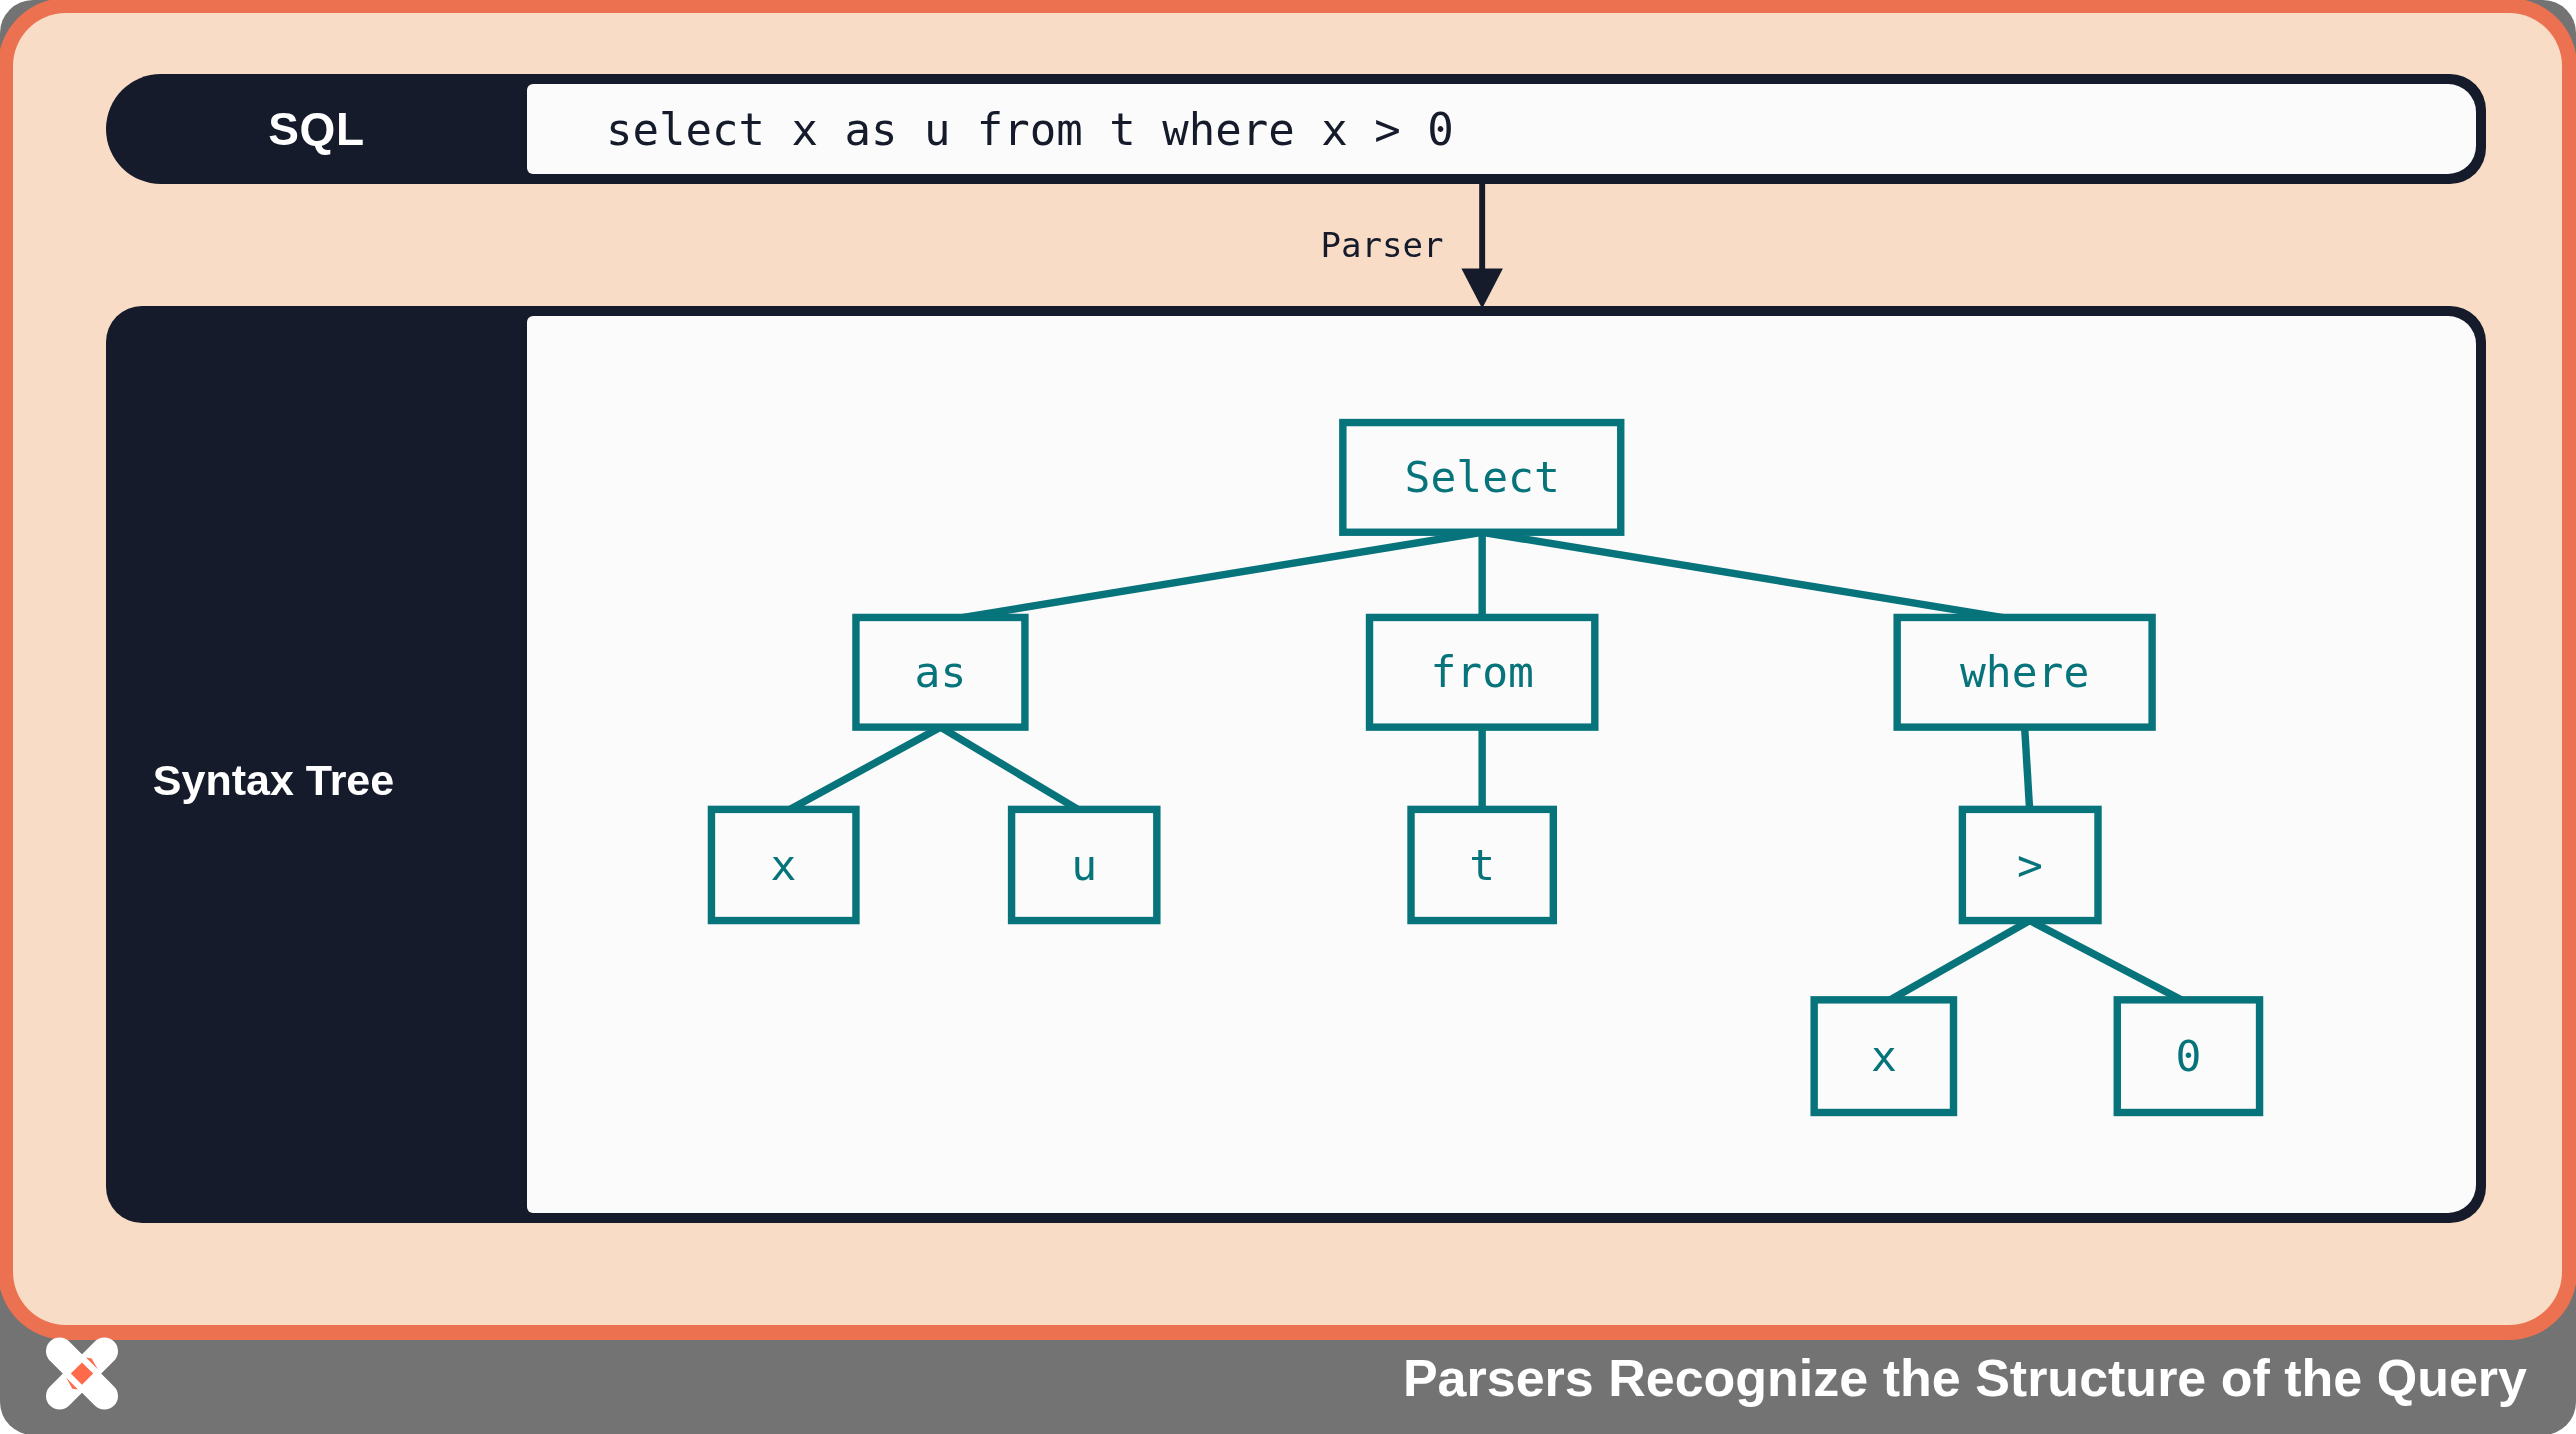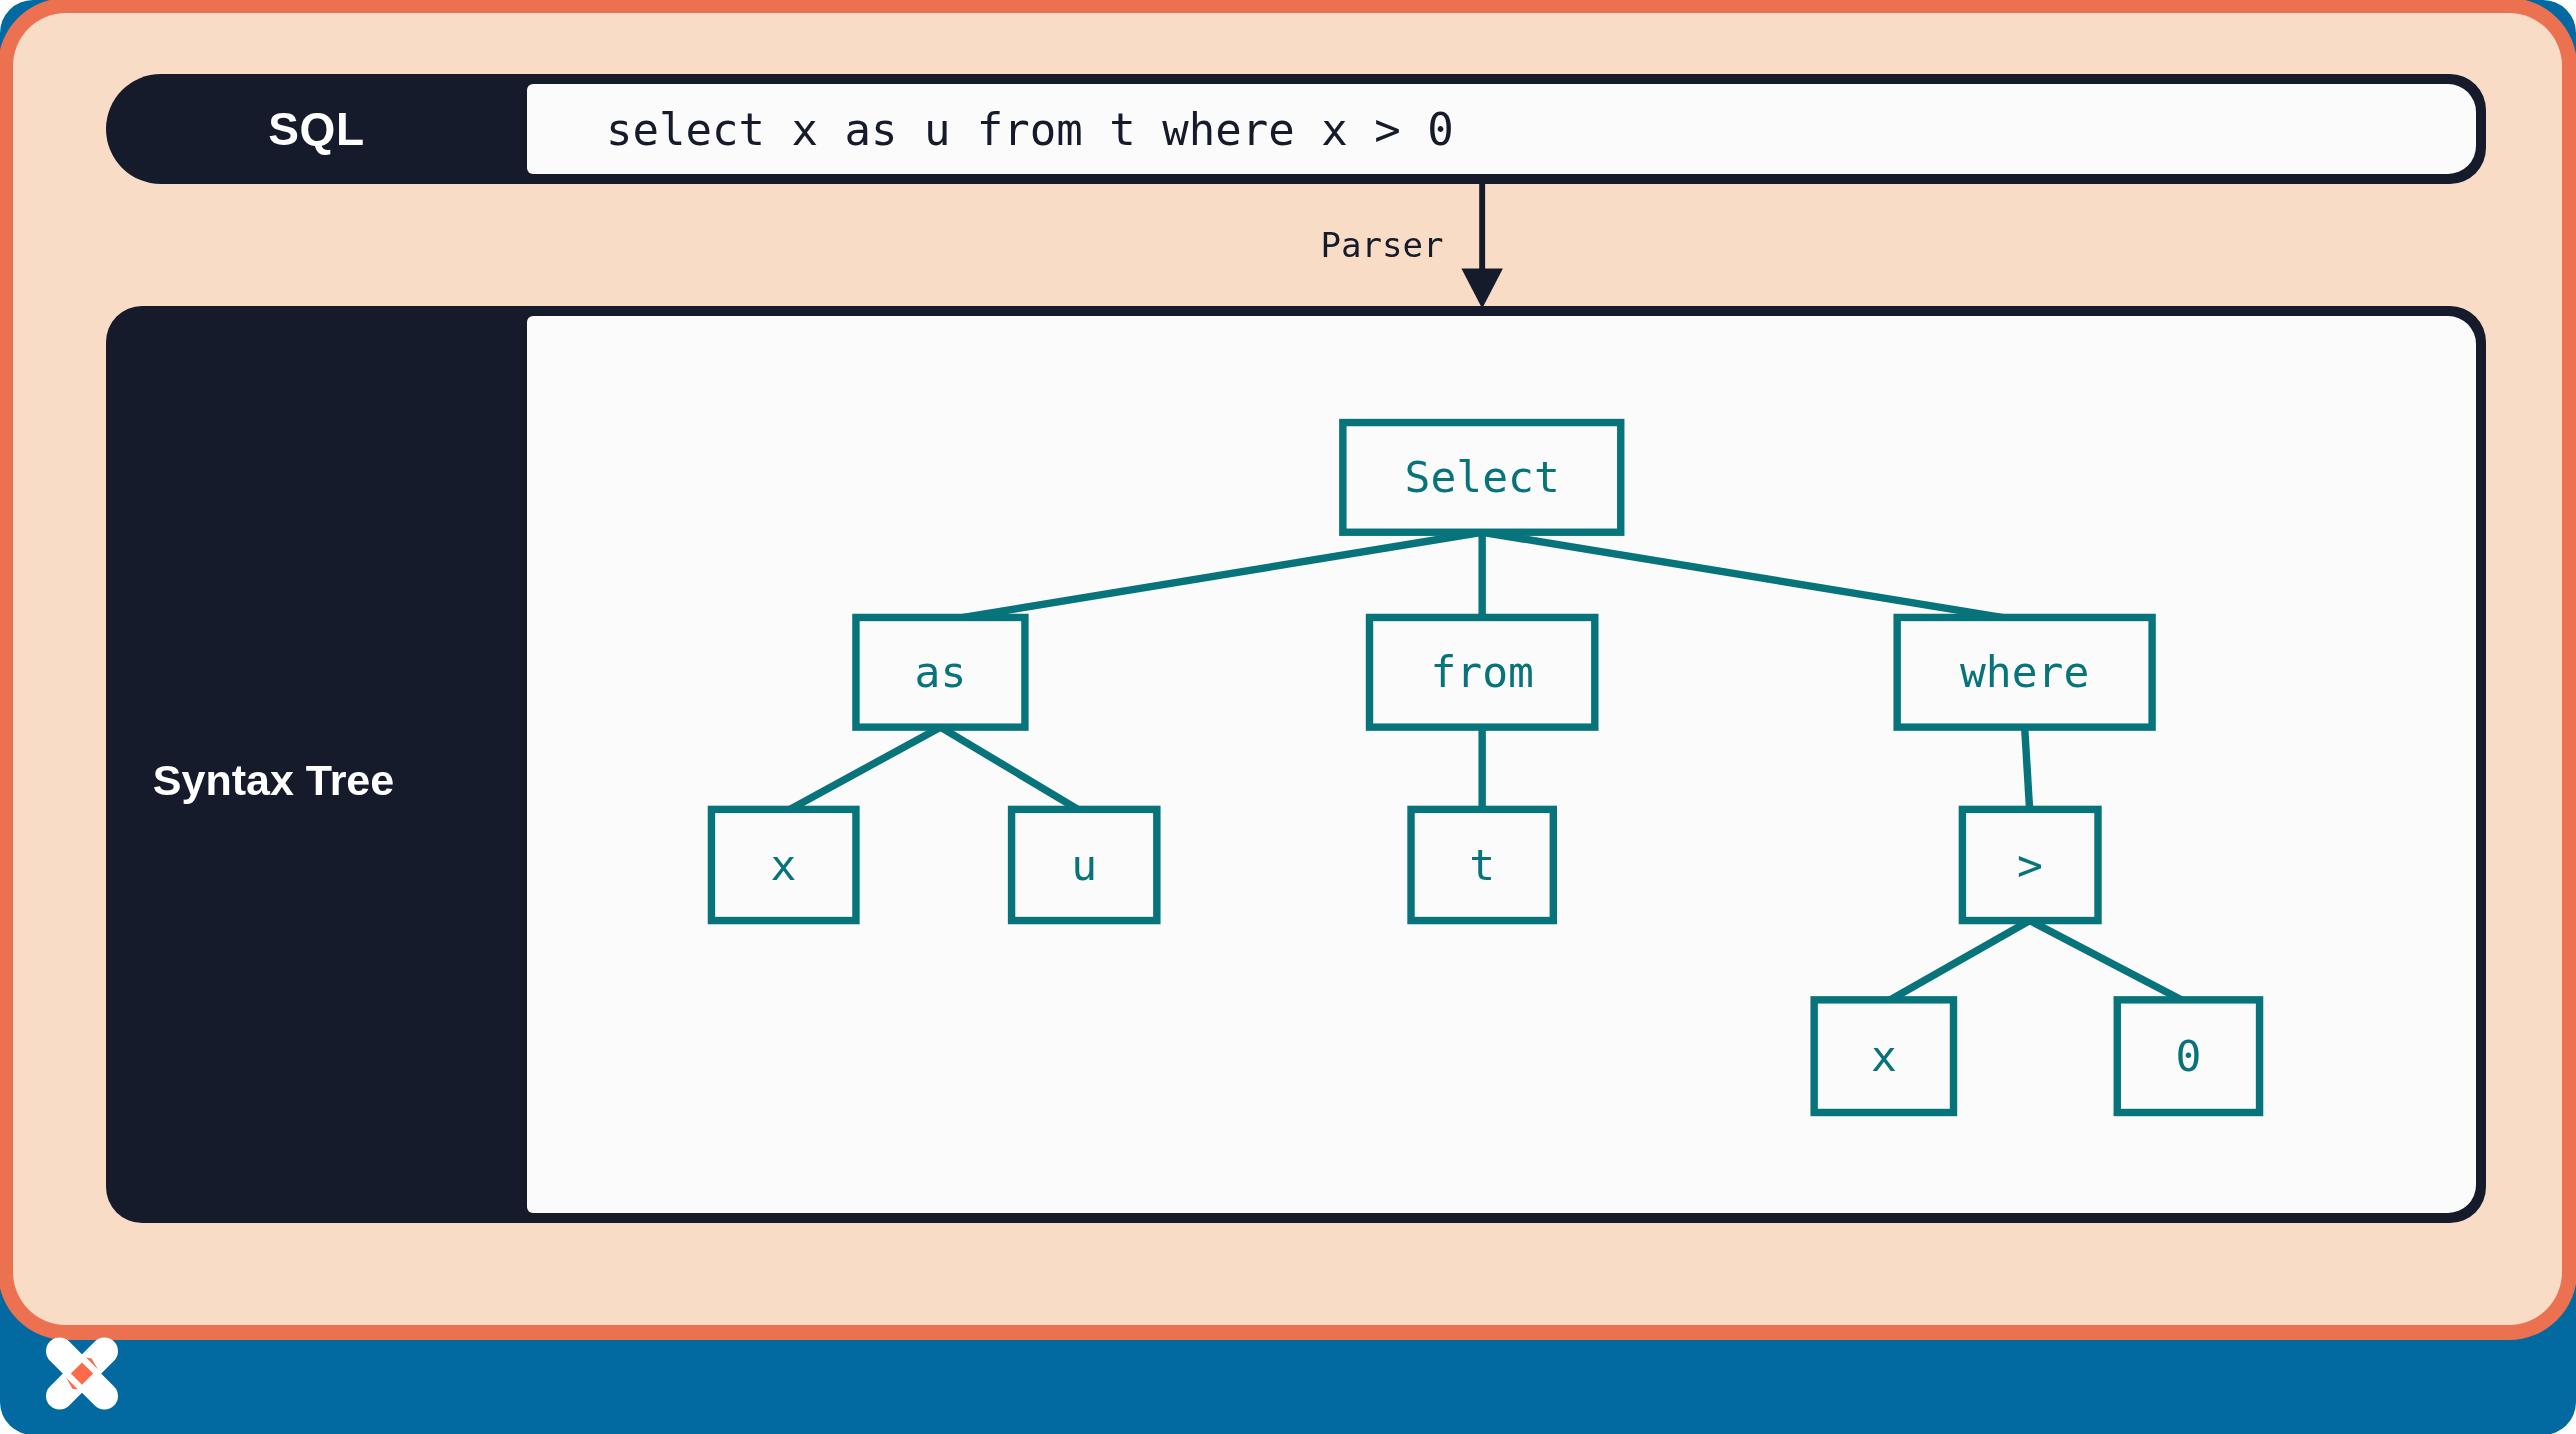--- a/index.html
+++ b/index.html
@@ -2,21 +2,21 @@
 <html style="font-size:12px"><head>
 <meta charset="utf-8">
 <style>
   html, body { margin: 0; padding: 0; background: #ffffff; }
   * { box-sizing: border-box; }
 
   .stage {
     position: relative;
     width: 2576px;
     height: 1435px;
-    background: #0369a1;           
+    background: #737373;           
     border-radius: 33px;
     overflow: hidden;
     font-family: "Liberation Sans", sans-serif;
   }
 
   
   .peach-card {
     position: absolute;
     left: 13.3px; top: 13.3px;
     width: 2549px; height: 1312px;
@@ -212,16 +212,17 @@
   </svg>
 
   <div class="footer">
     <svg class="logo" viewBox="0 0 100 100">
       <line x1="22" y1="22" x2="78" y2="78" stroke="#FFFFFF" stroke-width="34" stroke-linecap="round"></line>
       <line x1="22" y1="78" x2="78" y2="22" stroke="#FFFFFF" stroke-width="34" stroke-linecap="round"></line>
       <path d="M50 36 L64 50 L50 64 L36 50 Z" fill="#FF6A4B"></path>
       <path d="M55 30 L70 45 L62 31 Z" fill="#FF6A4B"></path>
       <path d="M45 70 L30 55 L38 69 Z" fill="#FF6A4B"></path>
     </svg>
+    <div class="footer-title">Parsers Recognize the Structure of the Query</div>
   </div>
 
 </div>
 
 
 </body></html>

